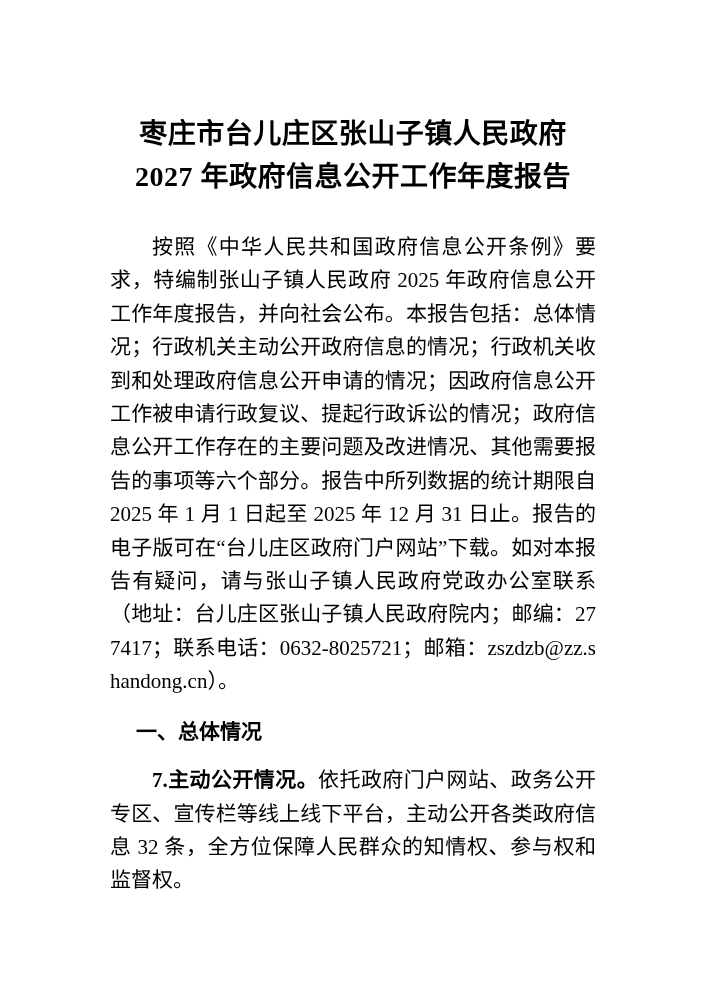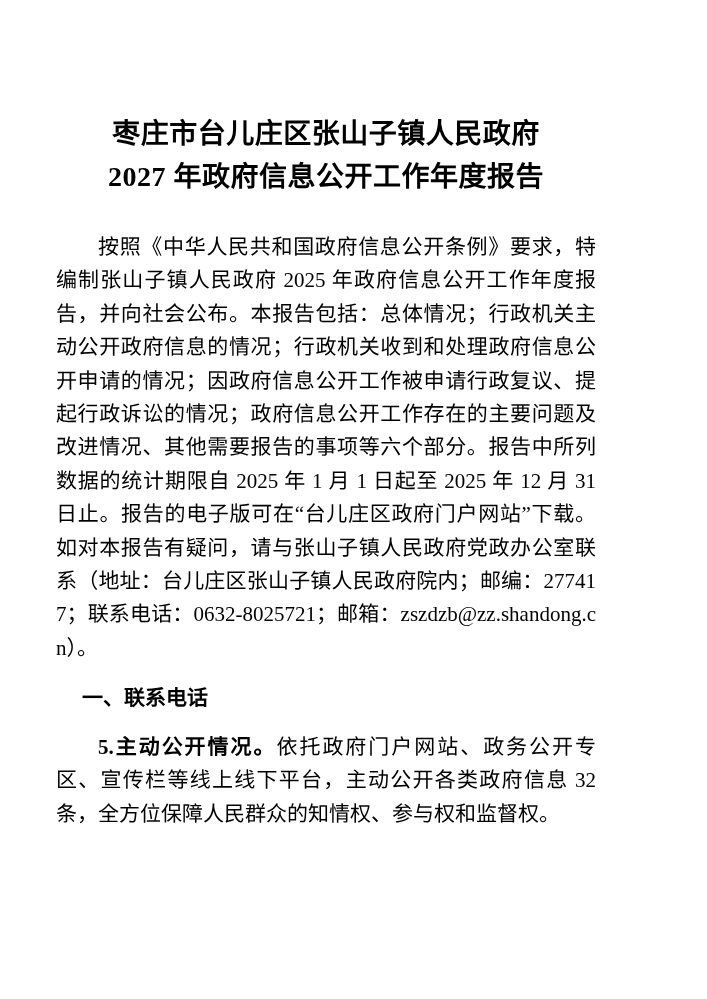--- a/index.html
+++ b/index.html
@@ -8,21 +8,21 @@
     background: #ffffff;
   }
   .page {
     position: relative;
     width: 707px;
     height: 999px;
     margin: 0 auto;
     background: #ffffff;
     color: #000000;
     box-sizing: border-box;
-    padding: 112px 95px 0 40px;
+    padding: 112px 95px 0 94px;
     overflow: hidden;
     font-family: "Liberation Serif", "DejaVu Serif", serif;
   }
   .doc-title {
     margin: 0 0 33px 0;
     font-size: 28px;
     line-height: 43px;
     font-weight: bold;
     text-align: center;
     letter-spacing: 0.5px;
@@ -56,20 +56,20 @@
 
 <div class="page">
 
   <h1 class="doc-title">
     <span class="title-line">枣庄市台儿庄区张山子镇人民政府</span>
     <span class="title-line">2027 年政府信息公开工作年度报告</span>
   </h1>
 
   <p class="para">按照《中华人民共和国政府信息公开条例》要求，特编制张山子镇人民政府 2025 年政府信息公开工作年度报告，并向社会公布。本报告包括：总体情况；行政机关主动公开政府信息的情况；行政机关收到和处理政府信息公开申请的情况；因政府信息公开工作被申请行政复议、提起行政诉讼的情况；政府信息公开工作存在的主要问题及改进情况、其他需要报告的事项等六个部分。报告中所列数据的统计期限自 2025 年 1 月 1 日起至 2025 年 12 月 31 日止。报告的电子版可在“台儿庄区政府门户网站”下载。如对本报告有疑问，请与张山子镇人民政府党政办公室联系（地址：台儿庄区张山子镇人民政府院内；邮编：277417；联系电话：0632-8025721；邮箱：zszdzb@zz.shandong.cn）。</p>
 
-  <h2 class="section-heading">一、联系电话</h2>
+  <h2 class="section-heading">一、总体情况</h2>
 
 
   <p class="para">
-    <span class="lead-bold">5.主动公开情况。</span><span>依托政府门户网站、政务公开专区、宣传栏等线上线下平台，主动公开各类政府信息 32 条，全方位保障人民群众的知情权、参与权和监督权。</span>
+    <span class="lead-bold">7.主动公开情况。</span><span>依托政府门户网站、政务公开专区、宣传栏等线上线下平台，主动公开各类政府信息 32 条，全方位保障人民群众的知情权、参与权和监督权。</span>
   </p>
 
 </div>
 
 </body></html>

